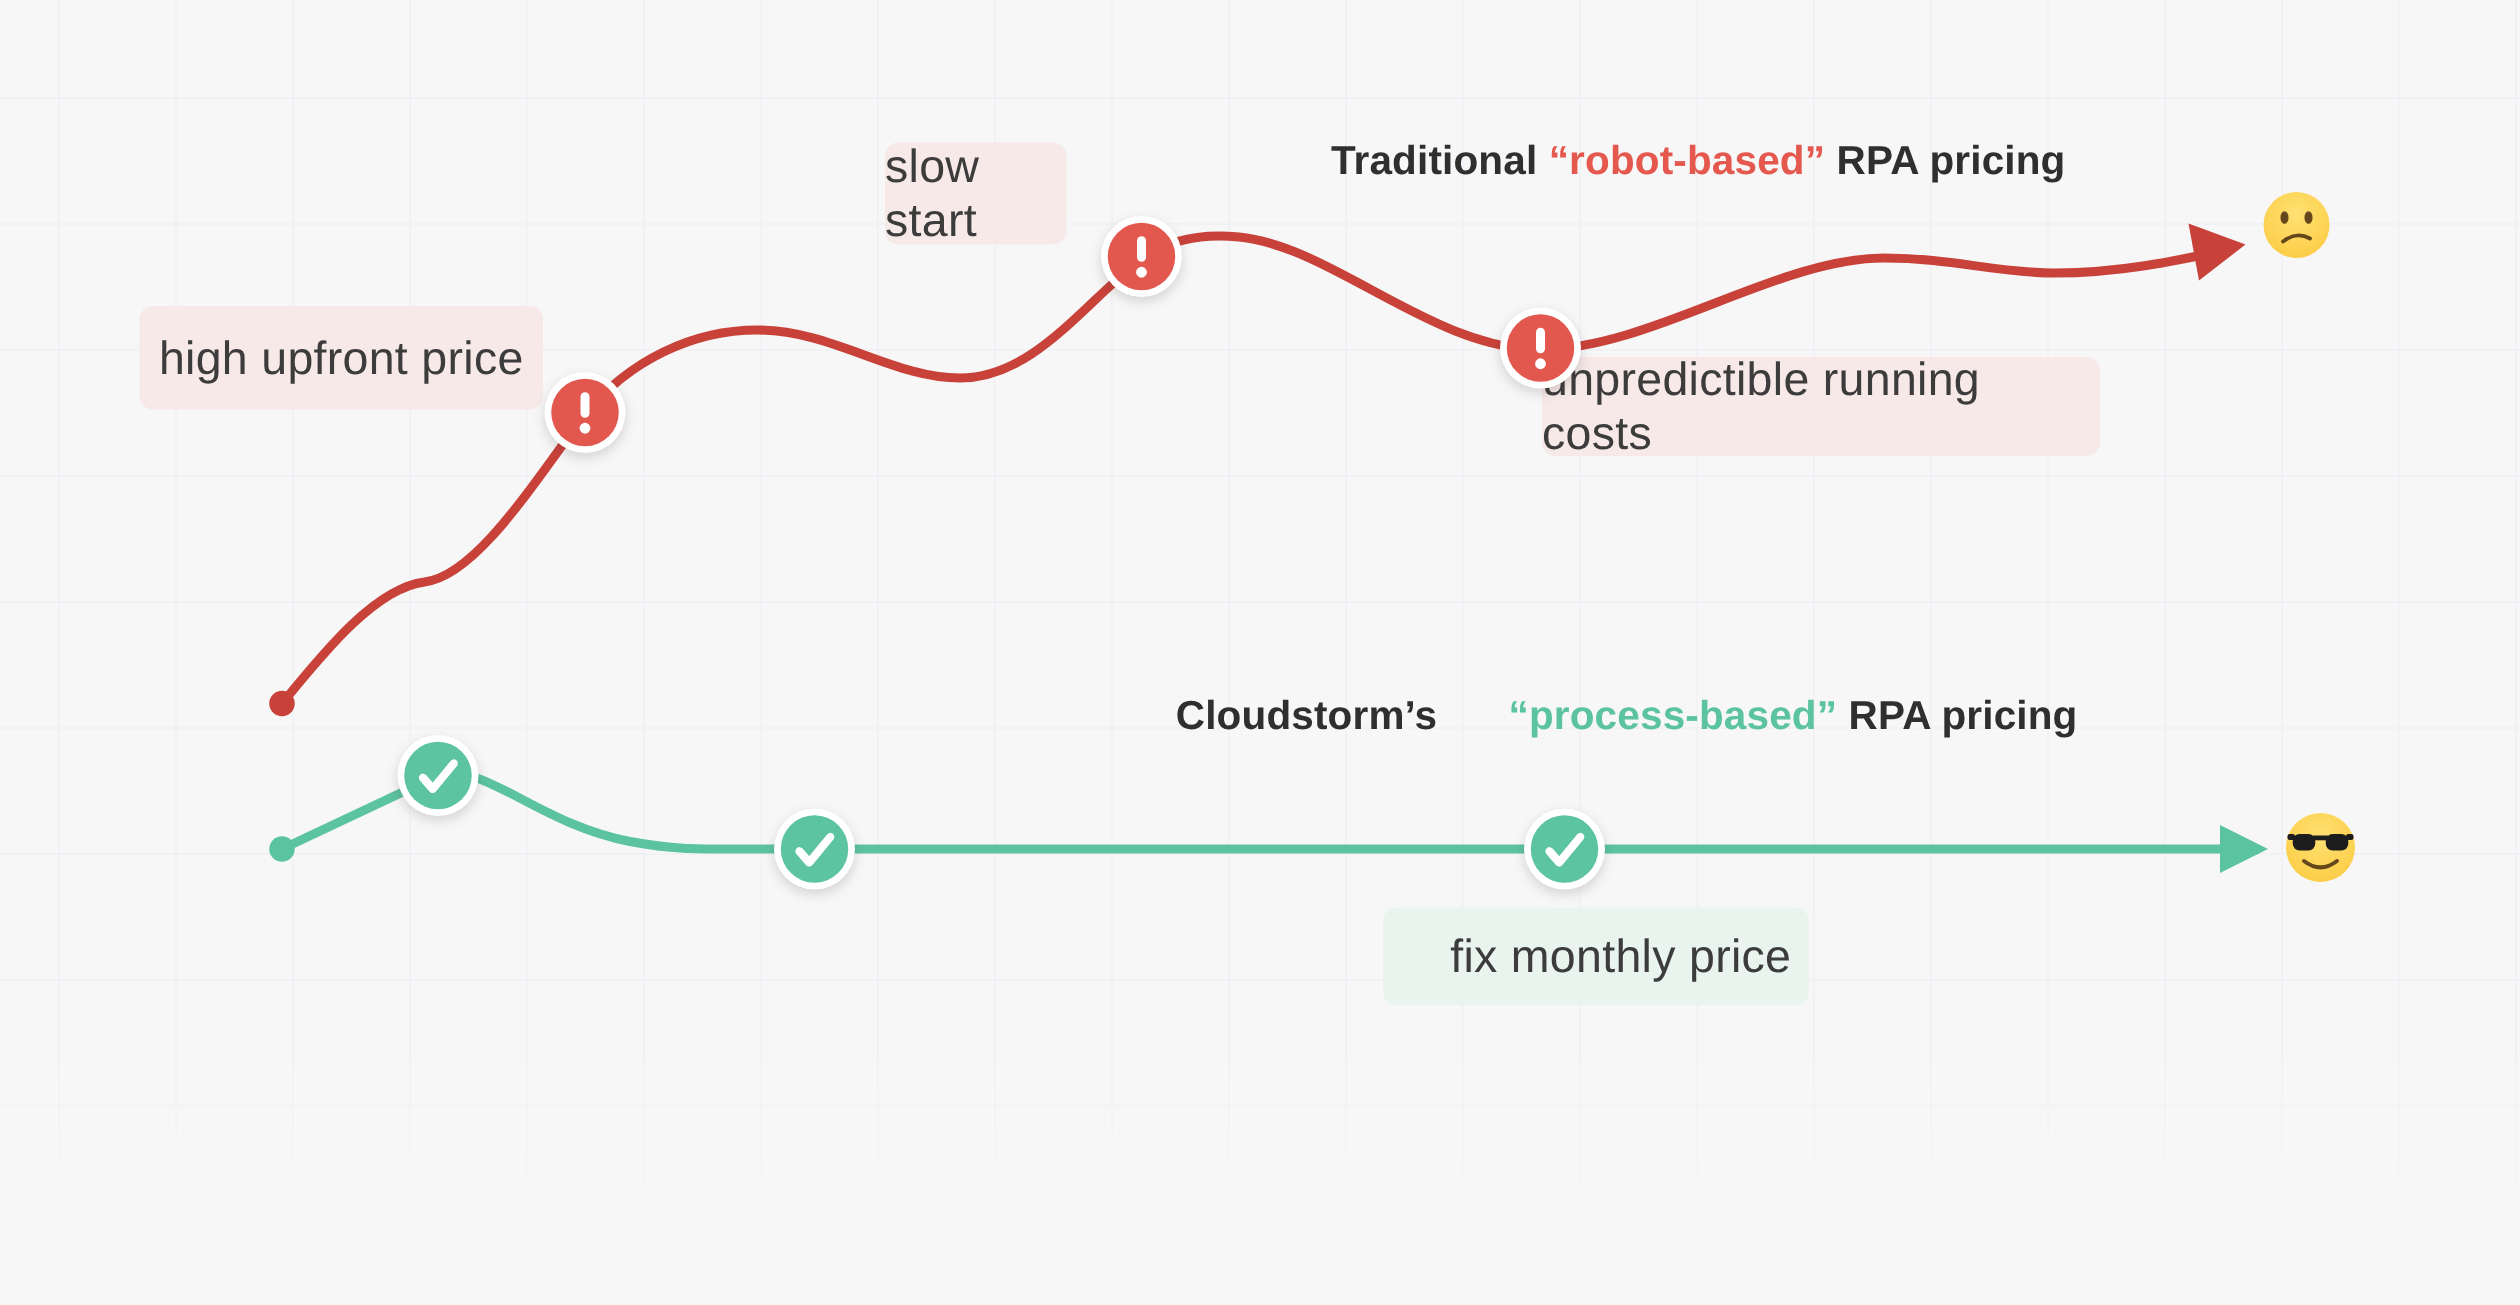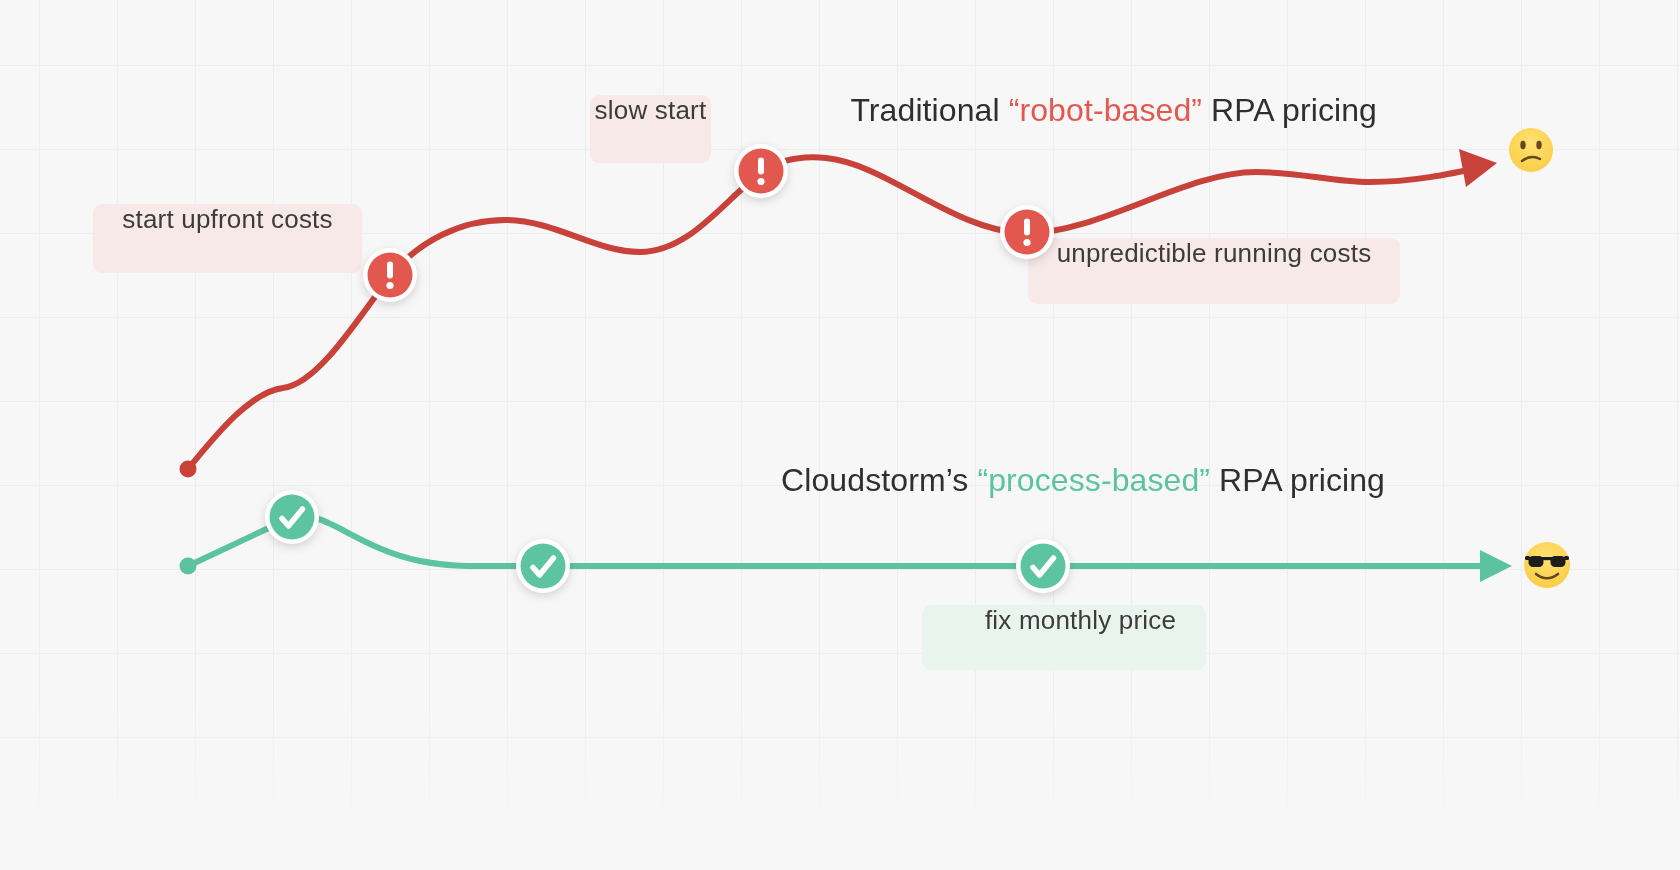--- a/index.html
+++ b/index.html
@@ -12,43 +12,43 @@
       linear-gradient(to bottom, #ececf3 1px, transparent 1px);
     background-size:78px 84px;
     background-position:39px 65px;
   }
   .grid-fade{
     position:absolute;left:0;right:0;bottom:0;height:170px;
     background:linear-gradient(to bottom, rgba(247,247,248,0) 0%, #f7f7f8 75%);
     pointer-events:none;
   }
   .note{
-    position:absolute;display:flex;justify-content:center;
-    border-radius:9px;font-size:26px;color:#3c3c3c;letter-spacing:.2px;
+    position:absolute;display:flex;align-items:center;justify-content:center;
+    border-radius:9px;font-size:31px;color:#3c3c3c;letter-spacing:.2px;
   }
   .note.red{background:#f6e9e7;}
   .note.green{background:#e9f4ef;}
   .title{
-    position:absolute;font-size:32px;font-weight:400;color:#312f2e;
+    position:absolute;font-size:27px;font-weight:700;color:#312f2e;
     white-space:nowrap;letter-spacing:.1px;
   }
   .title .accent-red{color:#e4584e;}
-  .title .accent-green{color:#5cc3a0;}
+  .title .accent-green{color:#5cc3a0;margin-left:40px;}
   svg.overlay{position:absolute;left:0;top:0;}
   .shadowed{filter:drop-shadow(0 3px 4px rgba(60,40,40,.18));}
 </style>
 </head>
 <body>
 
 <div class="stage">
 
   <div class="grid-fade"></div>
 
   <div class="note red" style="left:93px;top:204px;width:269px;height:69px;">
-    <span>start upfront costs</span>
+    <span>high upfront price</span>
   </div>
   <div class="note red" style="left:590px;top:95px;width:121px;height:68px;">
     <span>slow start</span>
   </div>
   <div class="note red" style="left:1028px;top:238px;width:372px;height:66px;">
     <span>unpredictible running costs</span>
   </div>
   <div class="note green" style="left:922px;top:605px;width:251px;height:65px;padding-left:33px;">
     <span>fix monthly price</span>
   </div>

